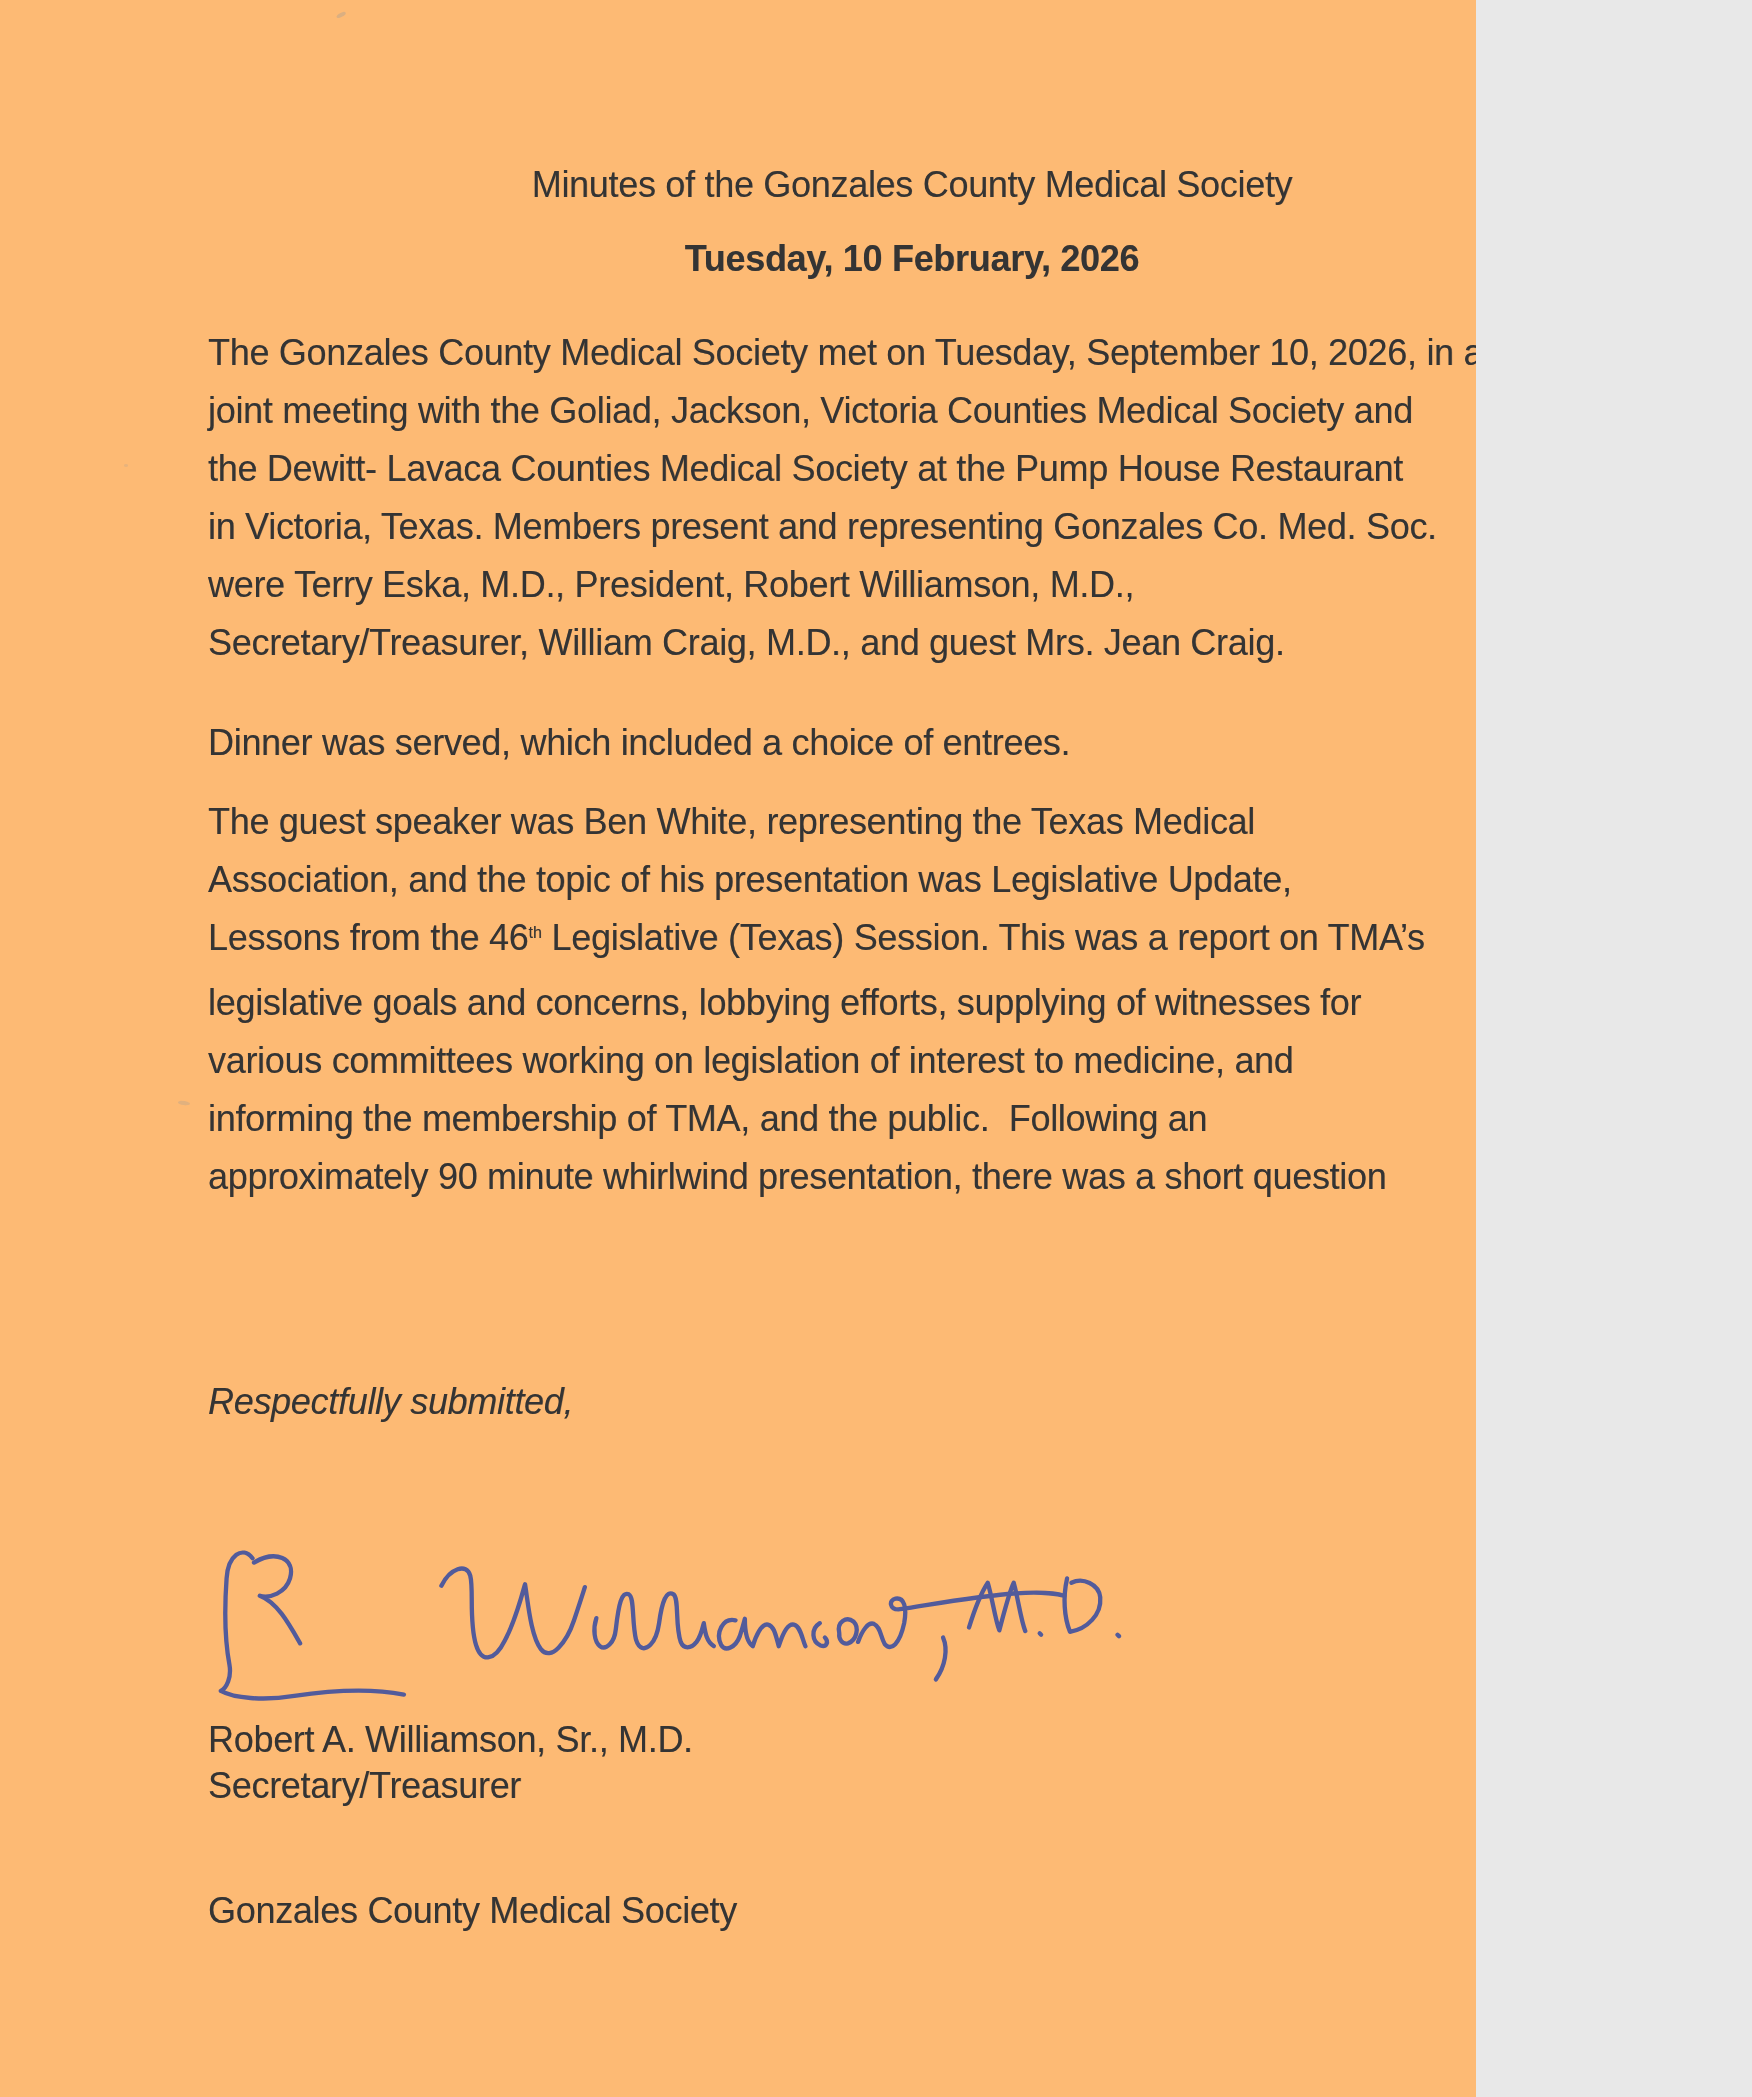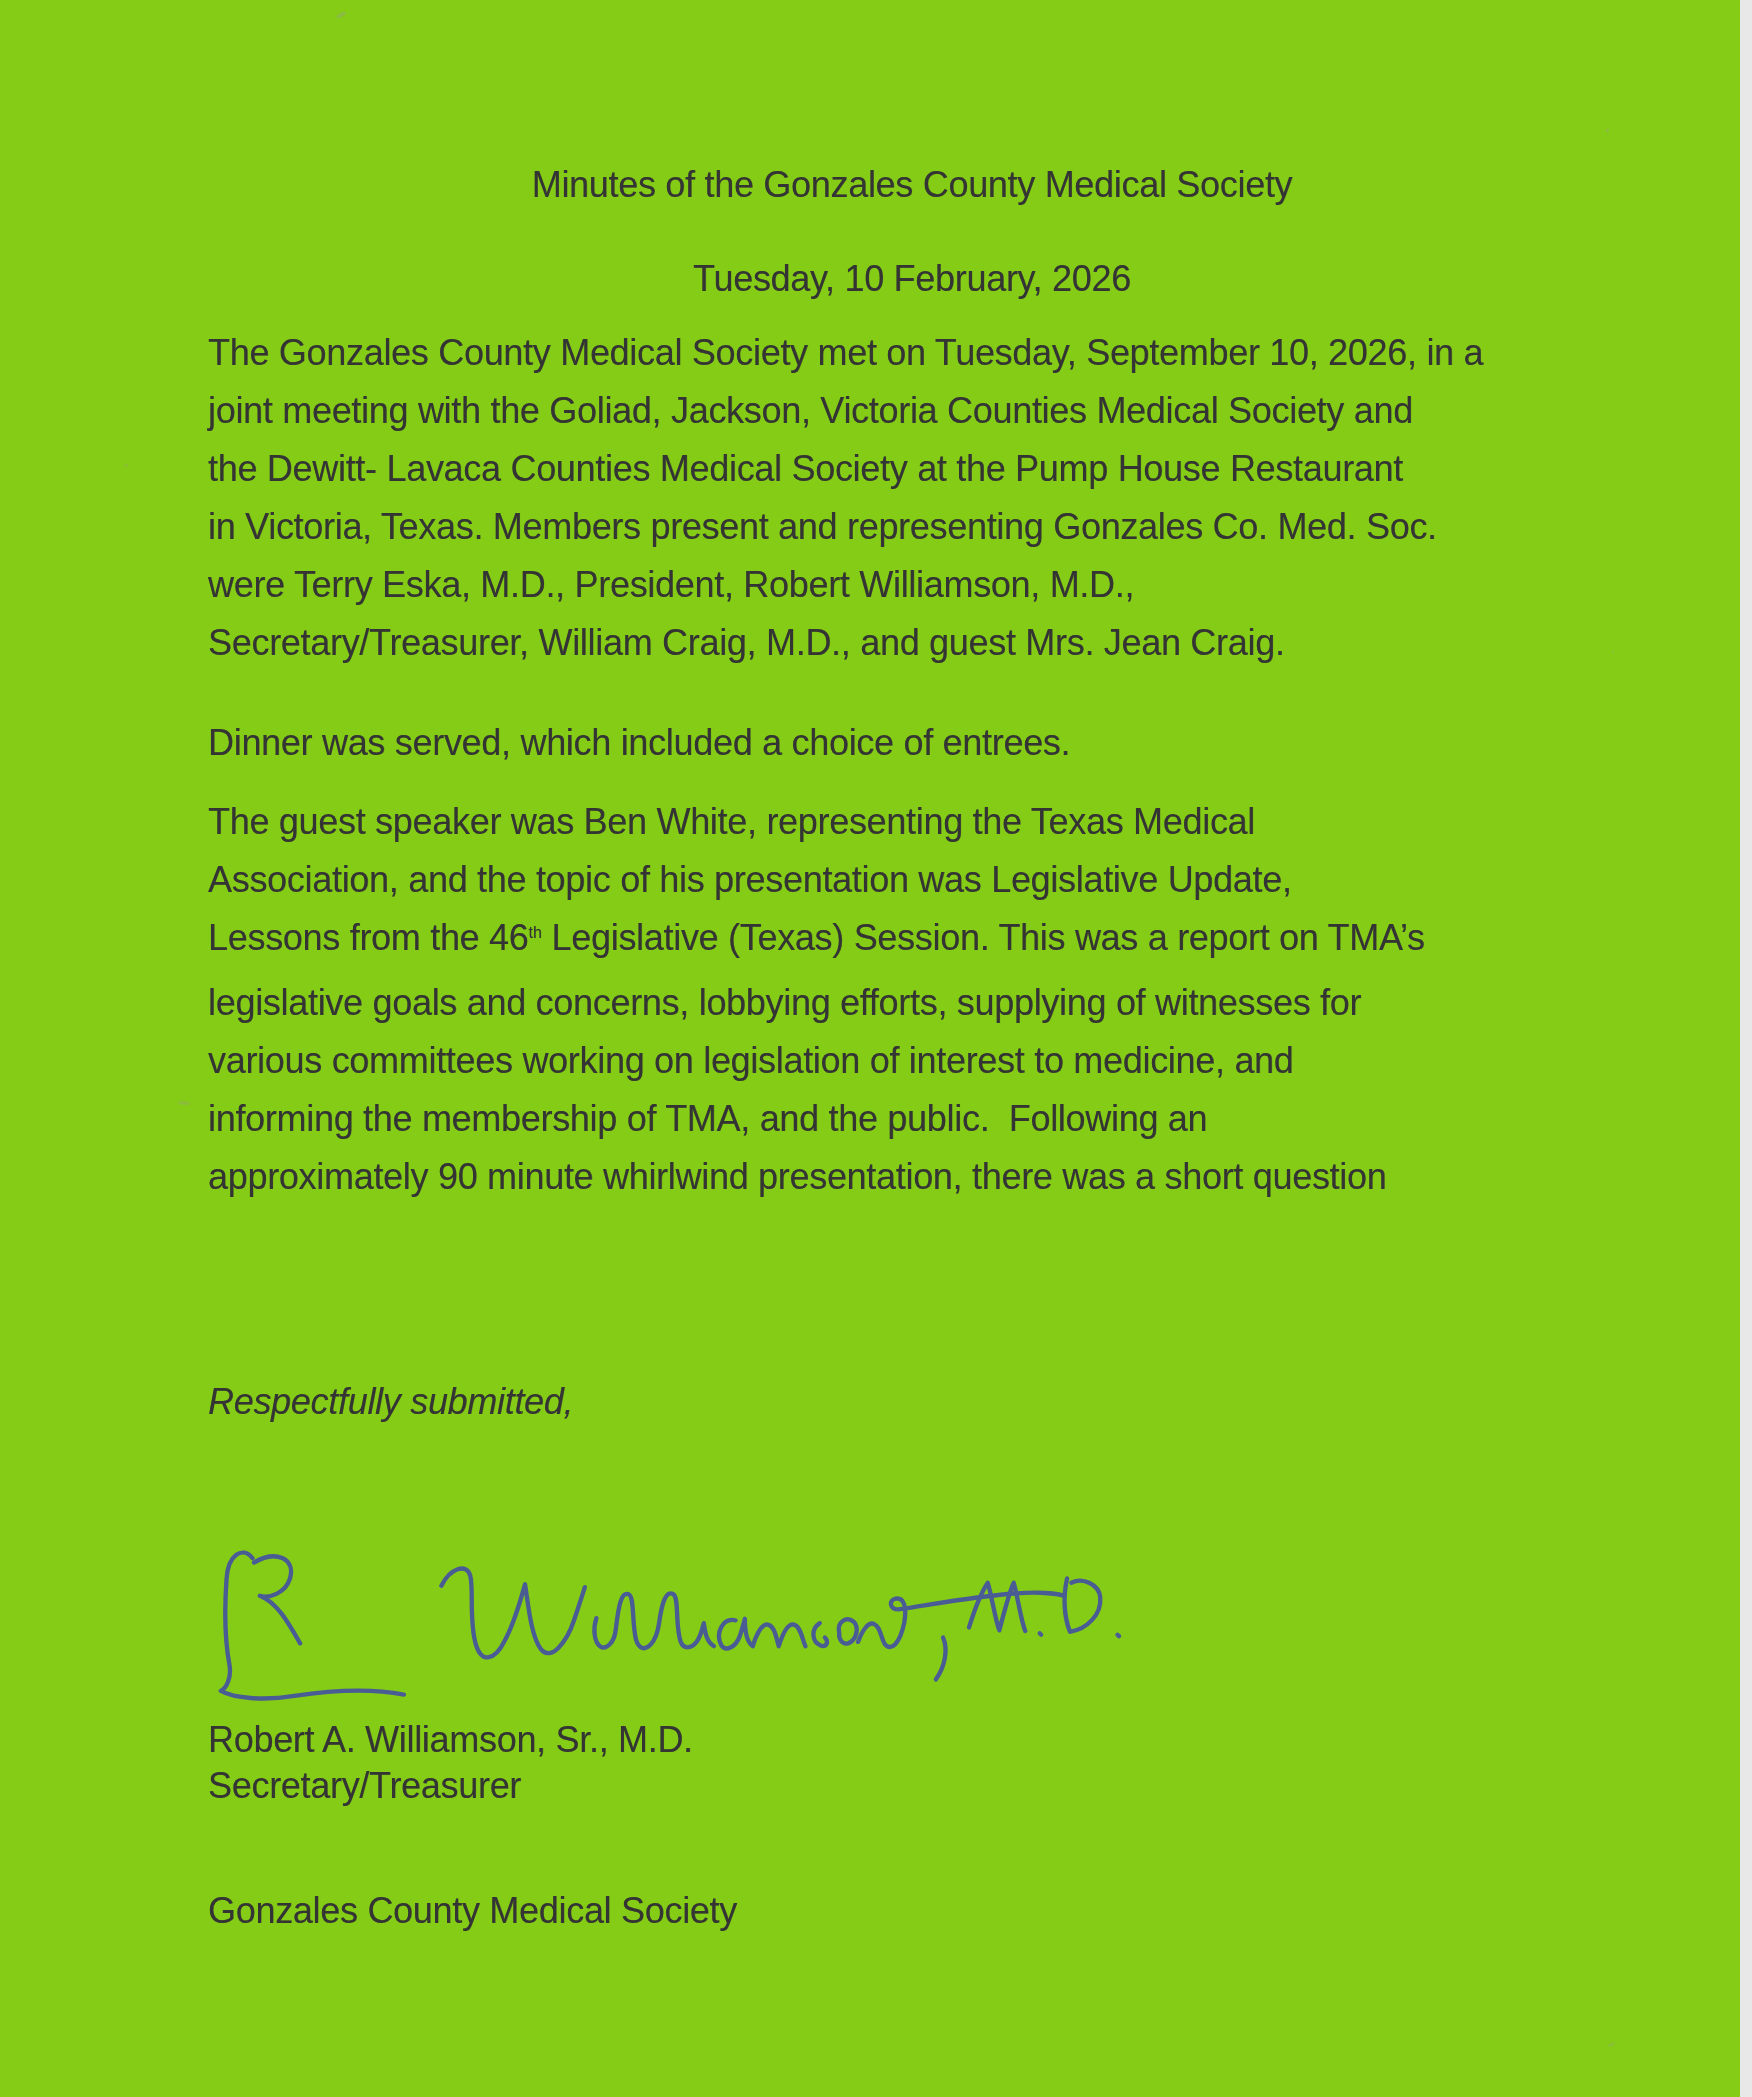--- a/index.html
+++ b/index.html
@@ -1,19 +1,19 @@
 <!DOCTYPE html>
 <html style="font-size:11.6px"><head>
 <meta charset="utf-8">
 <style>
   html,body{margin:0;padding:0;background:#e8e8e8;}
   .page{
     position:relative;
-    width:1740px;height:2097px;
-    background:#84cc16;
+    width:1476px;height:2097px;
+    background:#fdba74;
     overflow:hidden;
     font-family:"Liberation Sans", sans-serif;
     color:#343434;
   }
   .tb{
     position:absolute;
     left:208px;width:1408px;
     font-size:36px;line-height:58px;letter-spacing:-0.3px;
     text-shadow:0.3px 0.3px 0.5px rgba(45,45,45,0.38);
   }
@@ -38,21 +38,21 @@
 </style>
 </head>
 <body>
 
 <div class="page">
 
   <div class="tb centered" style="top:156px;">
     <div class="line">Minutes of the Gonzales County Medical Society</div>
   </div>
 
-  <div class="tb centered" style="top:250px;">
+  <div class="tb centered" style="top:230px;font-weight:bold;">
     <div class="line">Tuesday, 10 February, 2026</div>
   </div>
 
   <div class="tb" style="top:324px;">
     <div class="line">The Gonzales County Medical Society met on Tuesday, September 10, 2026, in a</div>
     <div class="line">joint meeting with the Goliad, Jackson, Victoria Counties Medical Society and</div>
     <div class="line">the Dewitt- Lavaca Counties Medical Society at the Pump House Restaurant</div>
     <div class="line">in Victoria, Texas. Members present and representing Gonzales Co. Med. Soc.</div>
     <div class="line">were Terry Eska, M.D., President, Robert Williamson, M.D.,</div>
     <div class="line">Secretary/Treasurer, William Craig, M.D., and guest Mrs. Jean Craig.</div>

